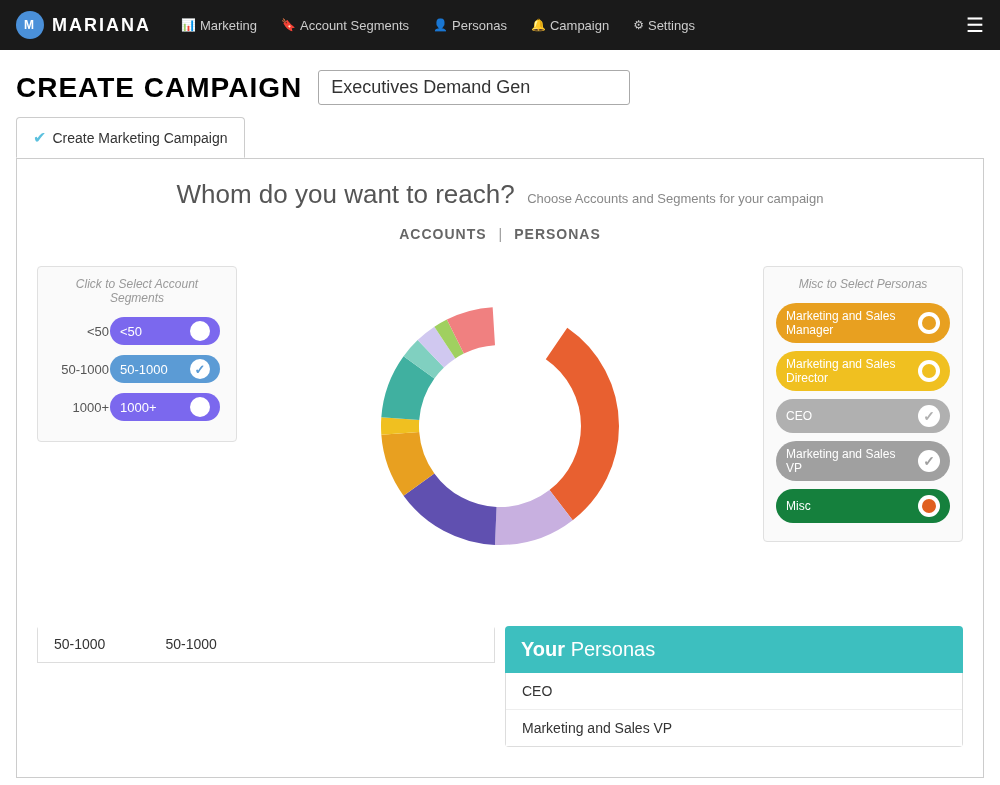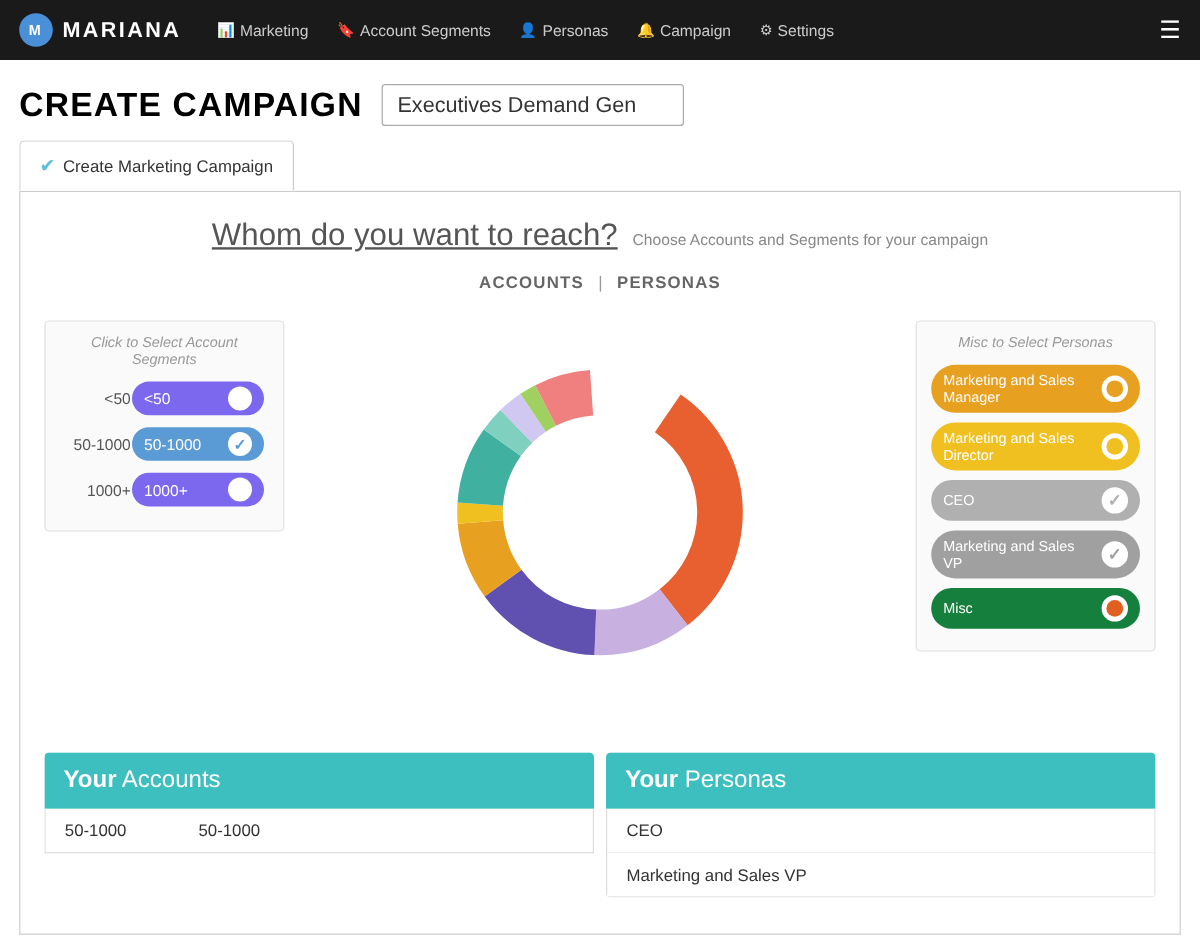--- a/index.html
+++ b/index.html
@@ -34,21 +34,21 @@
     .main { padding: 20px 16px; background: white; }
 
     
     .create-campaign-header {
       display: flex; align-items: center; gap: 16px; margin-bottom: 12px;
     }
     .create-campaign-title {
       font-size: 28px; font-weight: 700; color: #000000; text-transform: uppercase; letter-spacing: 1px;
     }
     .campaign-name-input {
-      border: 1px solid #aaa; border-radius: 3px; padding: 6px 12px; font-size: 18px; color: #333; width: 252px;
+      border: 1px solid #aaa; border-radius: 3px; padding: 6px 12px; font-size: 18px; color: #333; width: 312px;
     }
 
     
     .tabs {
       border-bottom: 1px solid #ccc; margin-bottom: 0;
     }
     .tab {
       display: inline-flex; align-items: center; gap: 6px; padding: 10px 16px; font-size: 14px; color: #555; cursor: pointer; border: 1px solid #ccc; border-bottom: none; background: #f9f9f9; border-radius: 4px 4px 0 0;
     }
     .tab.active { background: white; color: #333; border-bottom: 1px solid white; }
@@ -56,21 +56,21 @@
 
     
     .section {
       border: 1px solid #ccc; border-top: none; background: white; padding: 20px;
     }
 
     
     .whom-header {
       text-align: center; margin-bottom: 16px;
     }
-    .whom-title { font-size: 26px; color: #555; font-weight: 300; display: inline; text-decoration: underline; }
+    .whom-title { font-size: 26px; color: #555; font-weight: 300; display: inline; }
     .whom-subtitle { font-size: 13px; color: #888; margin-left: 8px; }
 
     
     .chart-area {
       display: flex; gap: 0; align-items: flex-start; justify-content: center; position: relative; margin-bottom: 20px;
     }
 
     
     .left-panel {
       width: 200px; padding: 10px 16px; background: #fafafa; border: 1px solid #e0e0e0; border-radius: 4px; margin-top: 20px;
@@ -301,25 +301,20 @@
           </div>
         </div>
 
       </div>
 
     </div>
 
     <div class="bottom-cards">
 
       <div class="card">
-        <div class="card-header">
-          <span class="card-header-title">
-            <strong>Your</strong><span> Accounts</span>
-          </span>
-        </div>
         <div class="card-body">
           <div class="card-item">
             <span>50-1000</span>
             <span>50-1000</span>
           </div>
         </div>
       </div>
 
       <div class="card">
         <div class="card-header">

